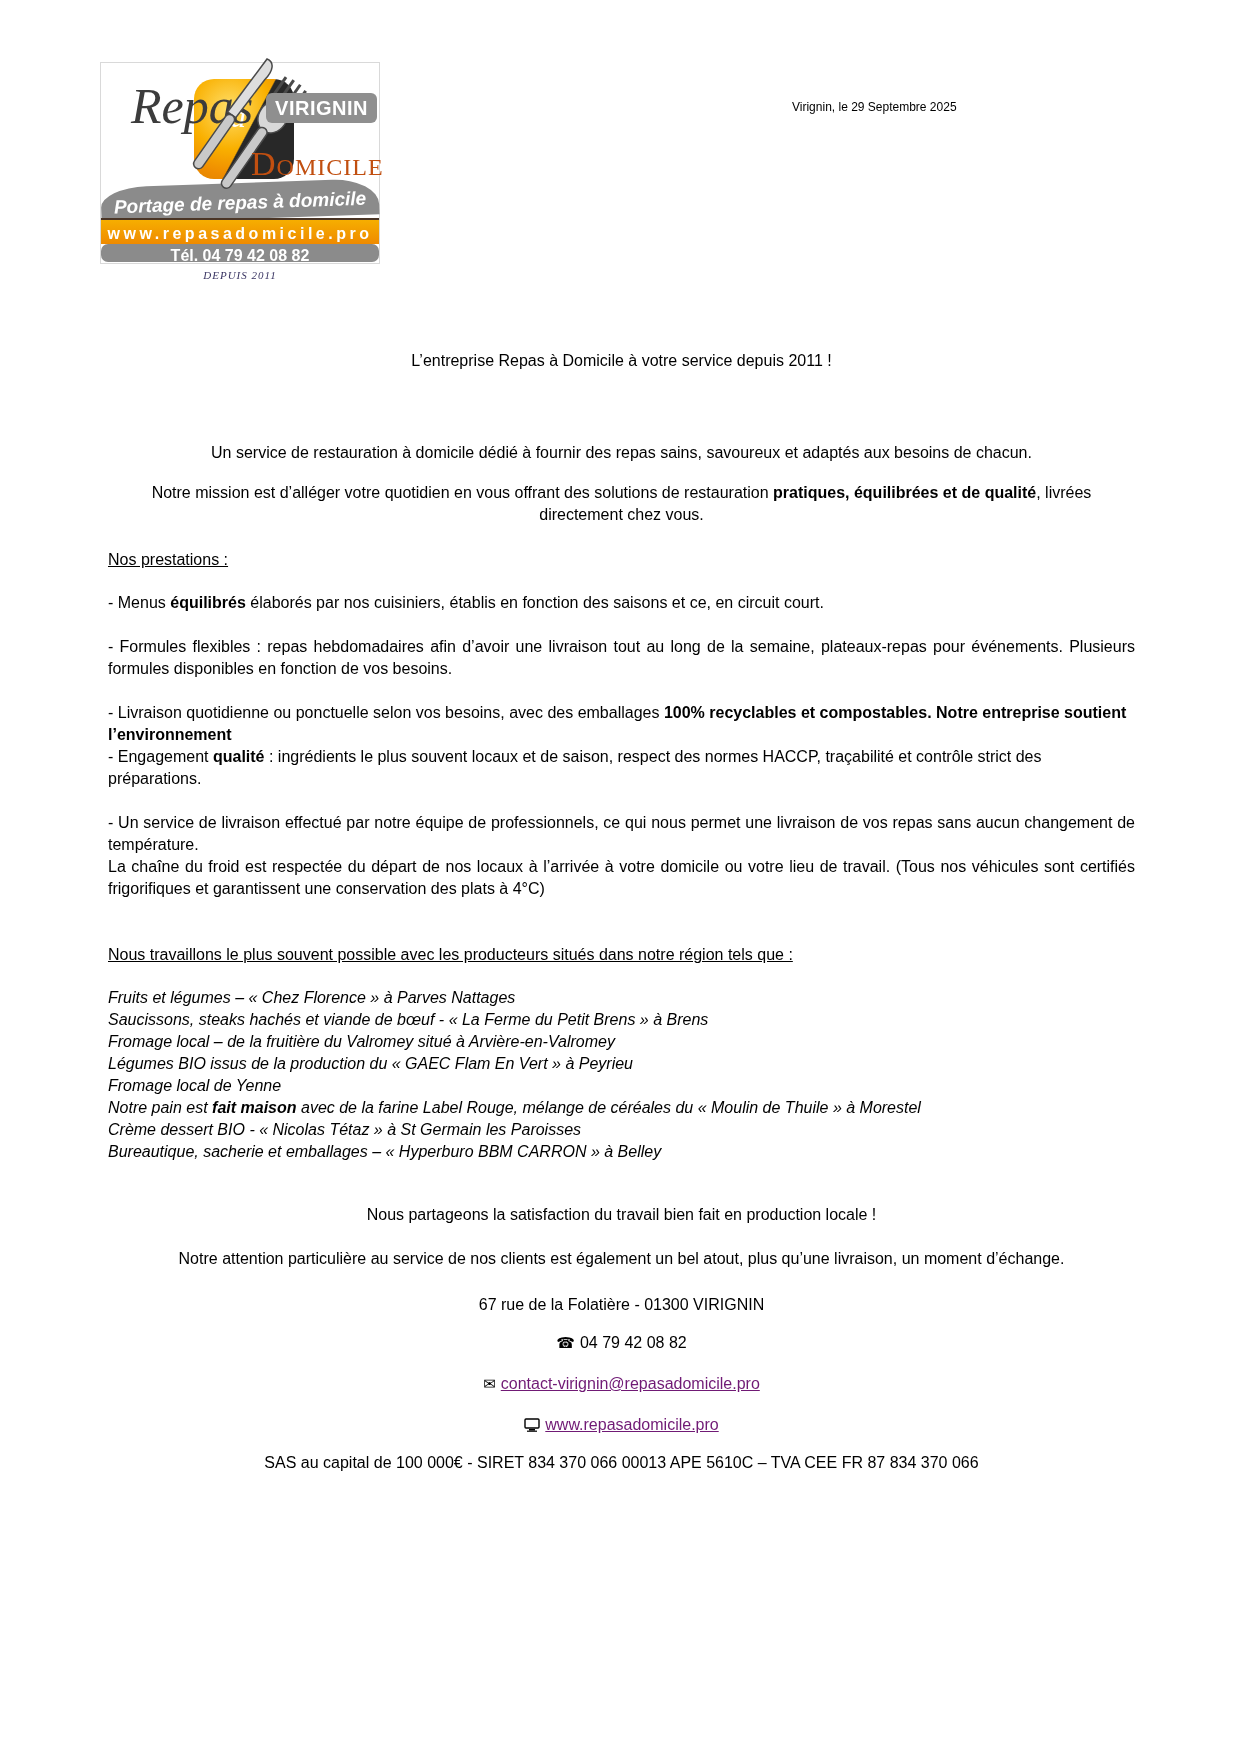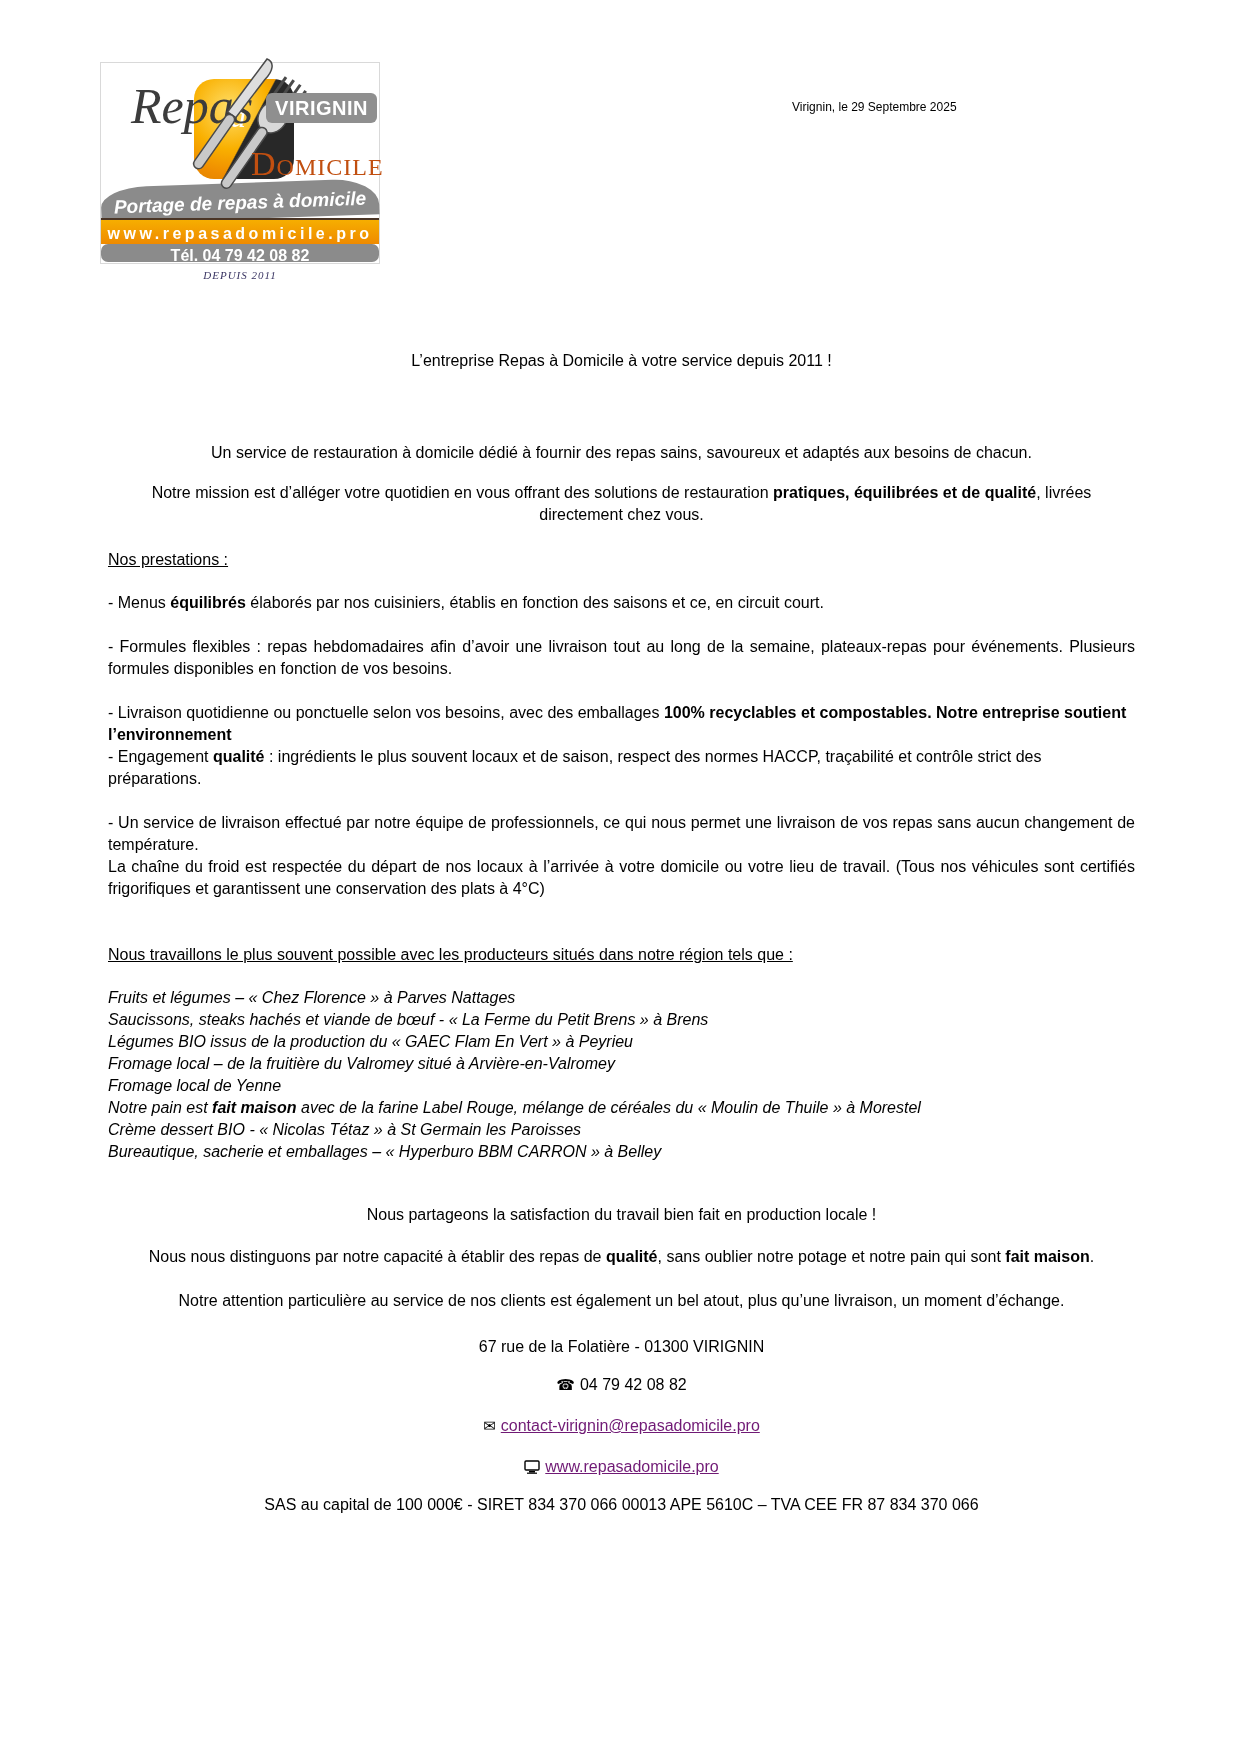--- a/index.html
+++ b/index.html
@@ -152,30 +152,29 @@
     <p class="item-2 justify"><span>- Formules flexibles : repas hebdomadaires afin d’avoir une livraison tout au long de la semaine, plateaux-repas pour événements. Plusieurs formules disponibles en fonction de vos besoins.</span></p>
     <p class="item-3"><span>- Livraison quotidienne ou ponctuelle selon vos besoins, avec des emballages </span><span style="font-weight: bold;">100% recyclables et compostables. Notre entreprise soutient l’environnement</span></p>
     <p class="item-4"><span>- Engagement </span><span style="font-weight: bold;">qualité</span><span> : ingrédients le plus souvent locaux et de saison, respect des normes HACCP, traçabilité et contrôle strict des préparations.</span></p>
     <p class="item-5 justify"><span>- Un service de livraison effectué par notre équipe de professionnels, ce qui nous permet une livraison de vos repas sans aucun changement de température.</span><br><span>La chaîne du froid est respectée du départ de nos locaux à l’arrivée à votre domicile ou votre lieu de travail. (Tous nos véhicules sont certifiés frigorifiques et garantissent une conservation des plats à 4°C)</span></p>
 
     <p class="h-producers"><span class="u">Nous travaillons le plus souvent possible avec les producteurs situés dans notre région tels que :</span></p>
 
     <div class="producers">
       <p class="producer"><span>Fruits et légumes – « Chez Florence » à Parves Nattages</span></p>
       <p class="producer"><span>Saucissons, steaks hachés et viande de bœuf - « La Ferme du Petit Brens » à Brens</span></p>
+      <p class="producer"><span>Fromage local – de la fruitière du Valromey situé à Arvière-en-Valromey</span></p>
       <p class="producer"><span>Légumes BIO issus de la production du « GAEC Flam En Vert » à Peyrieu</span></p>
-      <p class="producer"><span>Fromage local – de la fruitière du Valromey situé à Arvière-en-Valromey</span></p>
       <p class="producer"><span>Fromage local de Yenne</span></p>
       <p class="producer"><span>Notre pain est </span><span style="font-weight: bold;">fait maison</span><span> avec de la farine Label Rouge, mélange de céréales du « Moulin de Thuile » à Morestel</span></p>
       <p class="producer"><span>Crème dessert BIO - « Nicolas Tétaz » à St Germain les Paroisses</span></p>
       <p class="producer"><span>Bureautique, sacherie et emballages – « Hyperburo BBM CARRON » à Belley</span></p>
     </div>
 
     <p class="close-1 center">Nous partageons la satisfaction du travail bien fait en production locale !</p>
-    <p class="close-2 center"><span>Nous nous distinguons par notre capacité à établir des repas de </span><span style="font-weight: bold;">qualité</span><span>, sans oublier notre potage et notre pain qui sont </span><span style="font-weight: bold;">fait maison</span><span>.</span></p>
     <p class="close-3 center">Notre attention particulière au service de nos clients est également un bel atout, plus qu’une livraison, un moment d’échange.</p>
 
 
     <p class="f-address">67 rue de la Folatière - 01300 VIRIGNIN</p>
 
     <p class="f-phone"><span class="glyph">☎</span><span>04 79 42 08 82</span></p>
 
     <p class="f-email"><span class="glyph">✉</span><a href="#">contact-virignin@repasadomicile.pro</a></p>
 
     <p class="f-web"><svg class="monitor-icon" width="16" height="14" viewBox="0 0 16 14">

